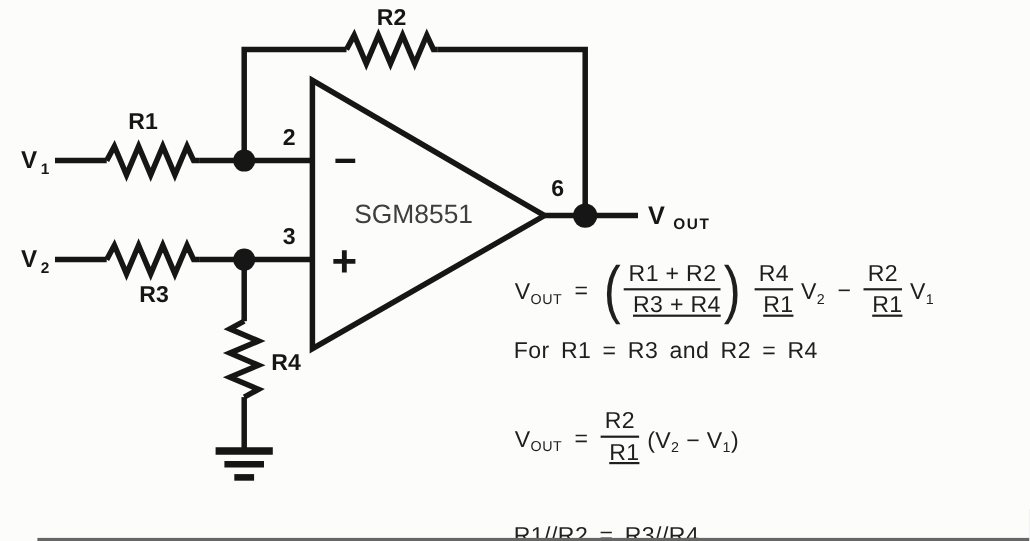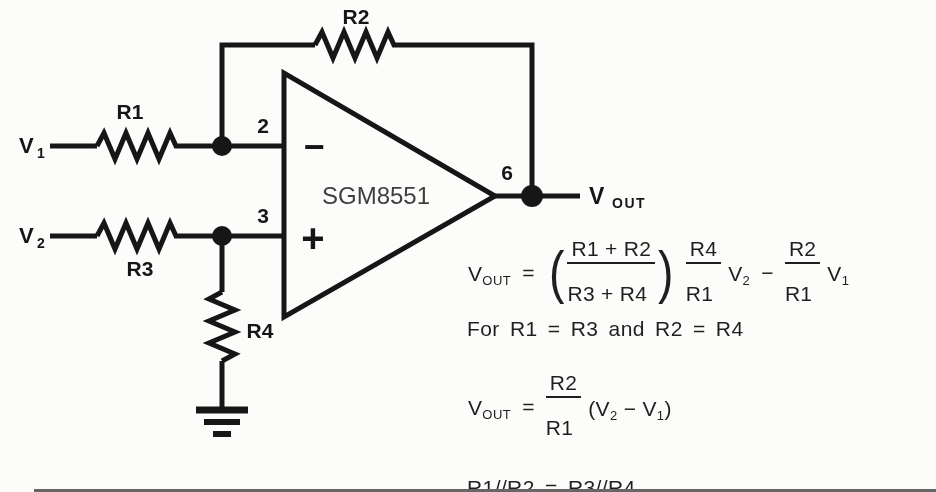--- a/index.html
+++ b/index.html
@@ -6,23 +6,23 @@
   .stage{
     position:relative;width:936px;height:492px;overflow:hidden;
     background:#fcfcfb;
     font-family:"Liberation Sans",sans-serif;
     color:#1c1c1c;
   }
   svg text{font-family:"Liberation Sans",sans-serif;}
   
   .eq{position:absolute;color:#1f1f1f;font-family:"Liberation Sans",sans-serif;}
   .row{display:flex;align-items:center;font-size:21px;font-weight:500;letter-spacing:.3px;}
-  .frac{display:inline-flex;flex-direction:column;align-items:flex-start;line-height:1.02;}
+  .frac{display:inline-flex;flex-direction:column;align-items:flex-end;line-height:1.02;}
   .frac .num{padding:0 4px 3px;border-bottom:2.5px solid #1f1f1f;}
-  .frac .den{padding-top:19px;}
+  .frac .den{padding-top:3px;text-decoration:underline;}
   .vsym{display:inline-flex;align-items:baseline;margin-top:6px;}
   .sub{font-size:13px;position:relative;top:4px;letter-spacing:.5px;}
   .eqs{margin:0 11px;margin-top:4px;}
   .ml6{margin-left:7px;}
   .ml8{margin-left:9px;}
   .bigparen{font-size:58px;font-weight:400;line-height:.85;transform:scaleX(.8);margin:0 1px;
             font-family:"Liberation Sans",sans-serif;}
   .plain{font-size:21px;font-weight:500;letter-spacing:.4px;word-spacing:4px;}
   .tail{margin-top:8px;letter-spacing:.3px;}
   .edge-line{position:absolute;left:34px;right:0;bottom:0;height:3px;background:#666;}
@@ -117,21 +117,21 @@
           <span class="den">R1</span>
         </span>
       <span class="vsym ml6">
           <span>V</span>
           <span class="sub">1</span>
         </span>
     </div>
   </div>
 
   
-  <div class="eq plain" style="left:467px;top:317px;">For R1 = R3 and R2 = R4</div>
+  <div class="eq plain" style="left:467px;top:307px;">For R1 = R3 and R2 = R4</div>
 
   
   <div class="eq" style="left:468px;top:372px;">
     <div class="row">
       <span class="vsym">
           <span>V</span>
           <span class="sub">OUT</span>
         </span>
       <span class="eqs">=</span>
       <span class="frac">

